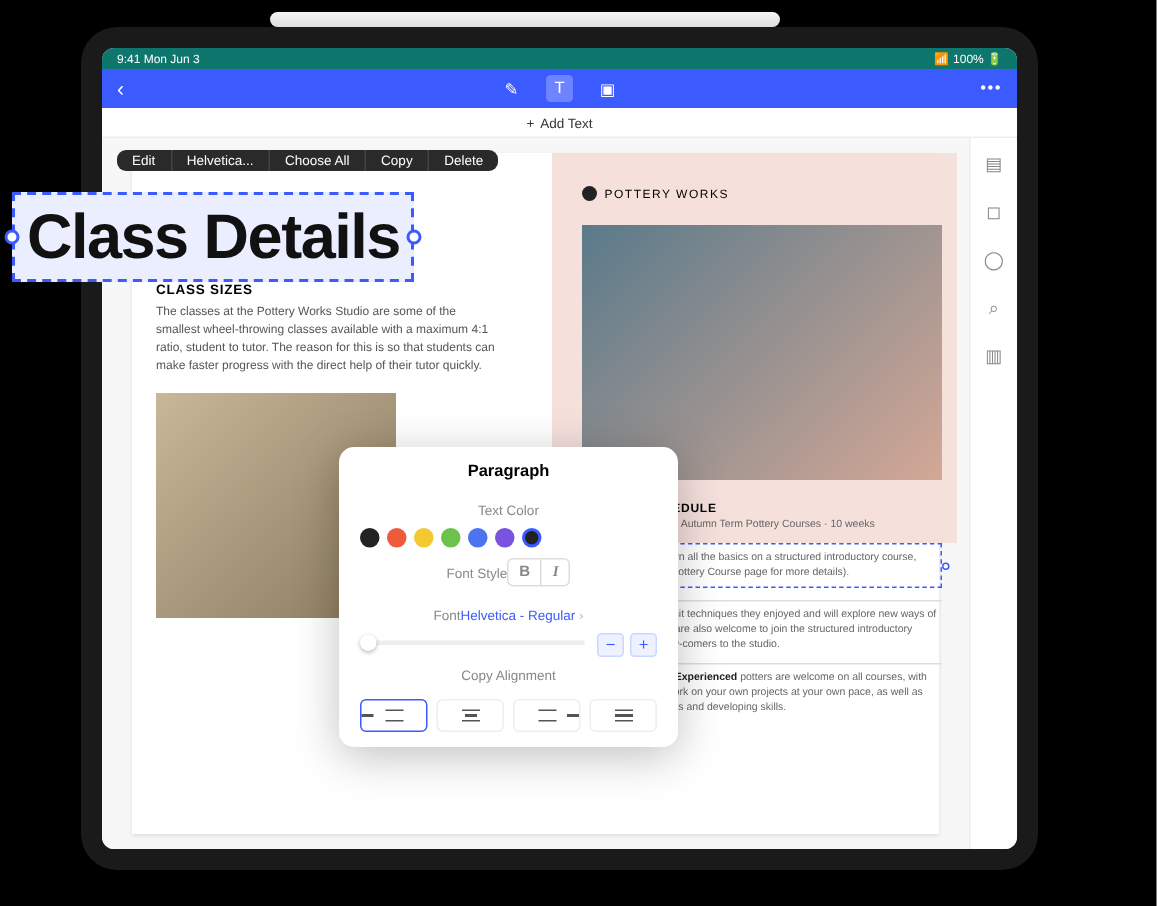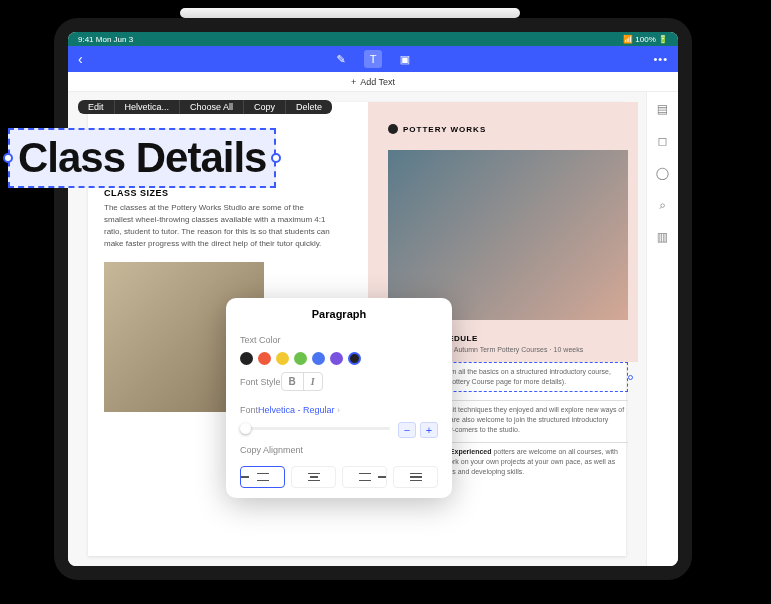--- a/index.html
+++ b/index.html
@@ -13,21 +13,21 @@
 .toolicons span{width:18px;height:18px;display:flex;align-items:center;justify-content:center;color:#fff;font-size:11px}
 .toolicons span.active{background:rgba(255,255,255,.25);border-radius:3px}
 .more{position:absolute;right:10px;color:#fff;letter-spacing:1px;font-size:11px}
 .addtext{height:20px;background:#fff;border-bottom:1px solid #eee;display:flex;align-items:center;justify-content:center;font-size:9px;color:#333}
 .addtext::before{content:"+";margin-right:4px}
 .canvas{position:absolute;top:60px;left:0;right:32px;bottom:0;background:#f7f7f7;padding:10px 20px}
 .sidebar{position:absolute;right:0;top:60px;width:32px;bottom:0;background:#fff;border-left:1px solid #eee;display:flex;flex-direction:column;align-items:center;gap:18px;padding-top:10px}
 .sidebar span{color:#888;font-size:12px}
 .page{background:#fff;width:100%;height:100%;position:relative;box-shadow:0 1px 3px rgba(0,0,0,.1)}
 .pinkblock{position:absolute;left:280px;top:0;width:270px;height:260px;background:#f5e0dc}
-.brand{position:absolute;left:300px;top:22px;font-size:8px;font-weight:700;letter-spacing:1px;display:flex;align-items:center;gap:5px}
+.brand{position:absolute;left:300px;top:22px;font-size:8px;font-weight:400;letter-spacing:1px;display:flex;align-items:center;gap:5px}
 .brand::before{content:"";width:10px;height:10px;background:#222;border-radius:50%}
 .classsizes{position:absolute;left:16px;top:86px;font-size:9px;font-weight:700;letter-spacing:.5px}
 .bodytext{position:absolute;left:16px;top:100px;width:230px;font-size:8px;line-height:1.5;color:#555}
 .photo1{position:absolute;left:16px;top:160px;width:160px;height:150px;background:linear-gradient(135deg,#c8b89a,#8a7a5e)}
 .photo2{position:absolute;left:300px;top:48px;width:240px;height:170px;background:linear-gradient(135deg,#5a7a8a,#d4a896)}
 .sessionhdr{position:absolute;left:300px;top:232px;font-size:8px;font-weight:700;letter-spacing:.5px}
 .sessiontxt{position:absolute;left:300px;top:244px;font-size:7px;color:#666}
 .level{position:absolute;left:300px;width:240px;font-size:7px;line-height:1.4;color:#666;padding:4px 0;border-top:1px solid #ddd}
 .level b{color:#222;font-weight:700}
 .l1{top:260px;border:1px dashed #3b5bff!important;padding:4px}
@@ -38,21 +38,21 @@
 .contextmenu{position:absolute;left:78px;top:100px;background:#2a2a2a;border-radius:6px;display:flex;z-index:10}
 .contextmenu span{color:#fff;font-size:9px;padding:2px 10px;border-right:1px solid #444;cursor:pointer}
 .contextmenu span:last-child{border:none}
 .bigtext{position:absolute;left:8px;top:128px;z-index:11}
 .bigbox{background:#ebeeff;border:2px dashed #3b5bff;padding:4px 8px}
 .bigbox span{font-size:42px;font-weight:800;color:#111;letter-spacing:-1px}
 .bh{position:absolute;width:10px;height:10px;background:#fff;border:2px solid #3b5bff;border-radius:50%}
 .bh1{left:-5px;top:50%;margin-top:-5px}.bh2{right:-5px;top:50%;margin-top:-5px}
 .panel{position:absolute;left:226px;top:298px;width:226px;background:#fff;border-radius:10px;box-shadow:0 6px 30px rgba(0,0,0,.25);z-index:20;padding:10px 14px}
 .panel h4{text-align:center;font-size:11px;font-weight:600;margin-bottom:8px}
-.row{display:flex;justify-content:flex-start;align-items:center;padding:7px 0;font-size:9px;color:#888}
+.row{display:flex;justify-content:center;align-items:center;padding:7px 0;font-size:9px;color:#888}
 .swatches{display:flex;gap:5px}
 .swatches span{width:13px;height:13px;border-radius:50%}
 .val{color:#3b5bff;font-size:9px}
 .val::after{content:" ›";color:#bbb}
 .bi{display:flex;border:1px solid #ddd;border-radius:4px}
 .bi span{padding:3px 7px;font-size:10px;font-weight:700}
 .bi span:first-child{border-right:1px solid #ddd}
 .bi span:last-child{font-style:italic;font-family:serif}
 .stepper{display:flex;gap:4px}
 .stepper span{width:18px;height:16px;border:1px solid #cdd6ff;border-radius:3px;background:#eef1ff;color:#3b5bff;display:flex;align-items:center;justify-content:center;font-size:11px}

